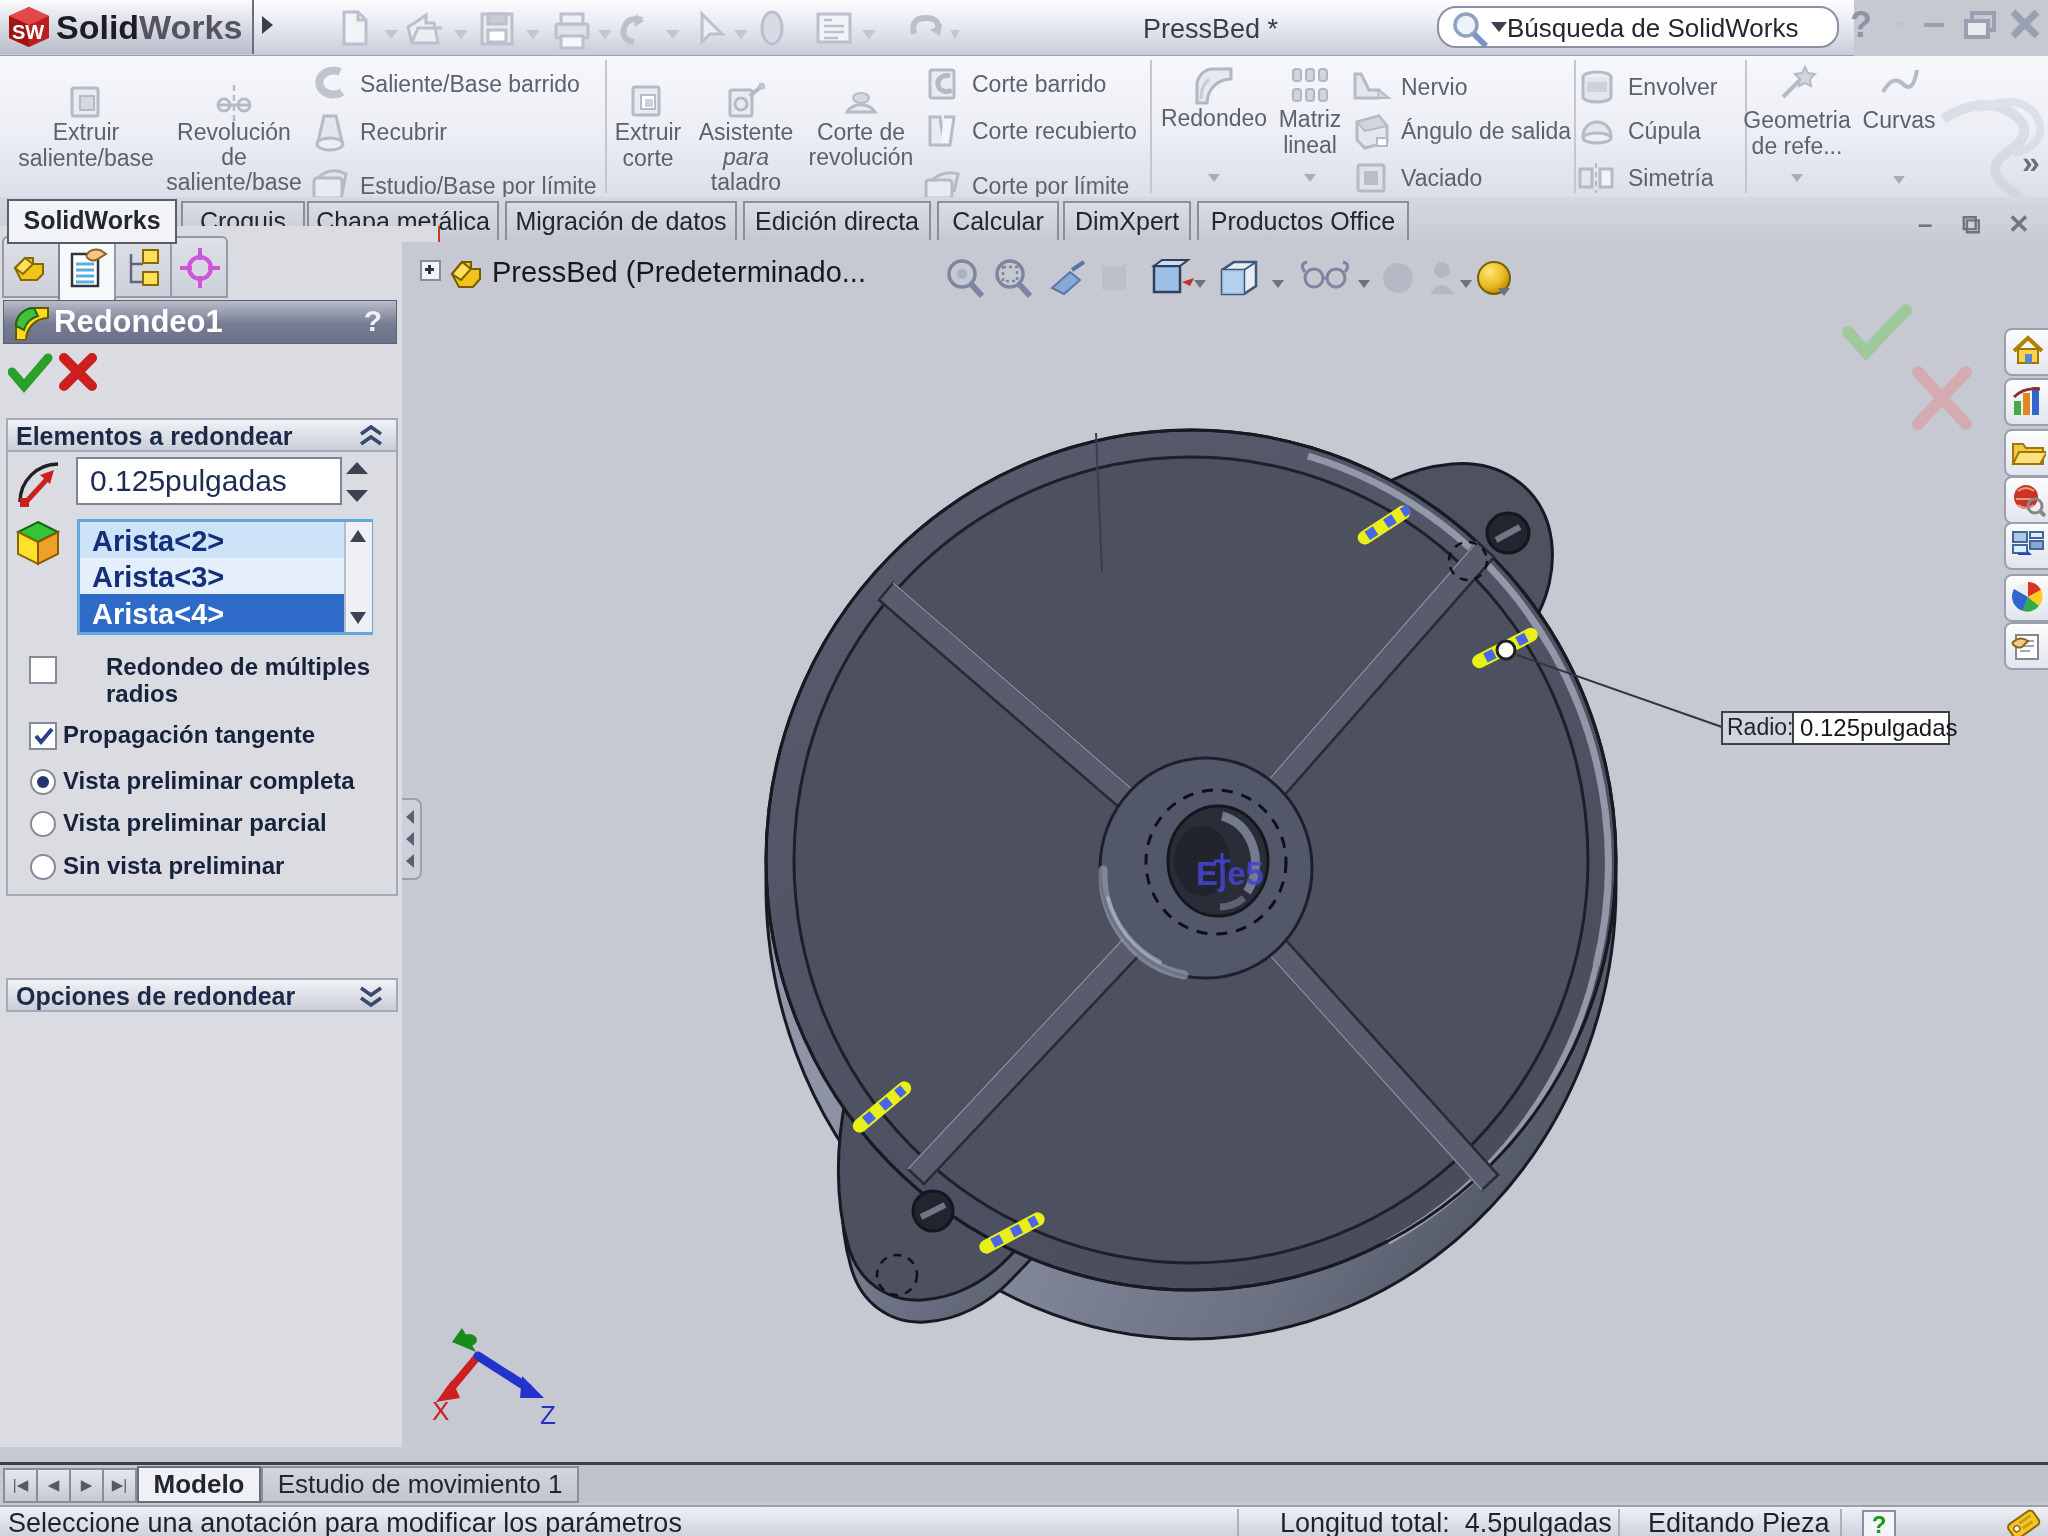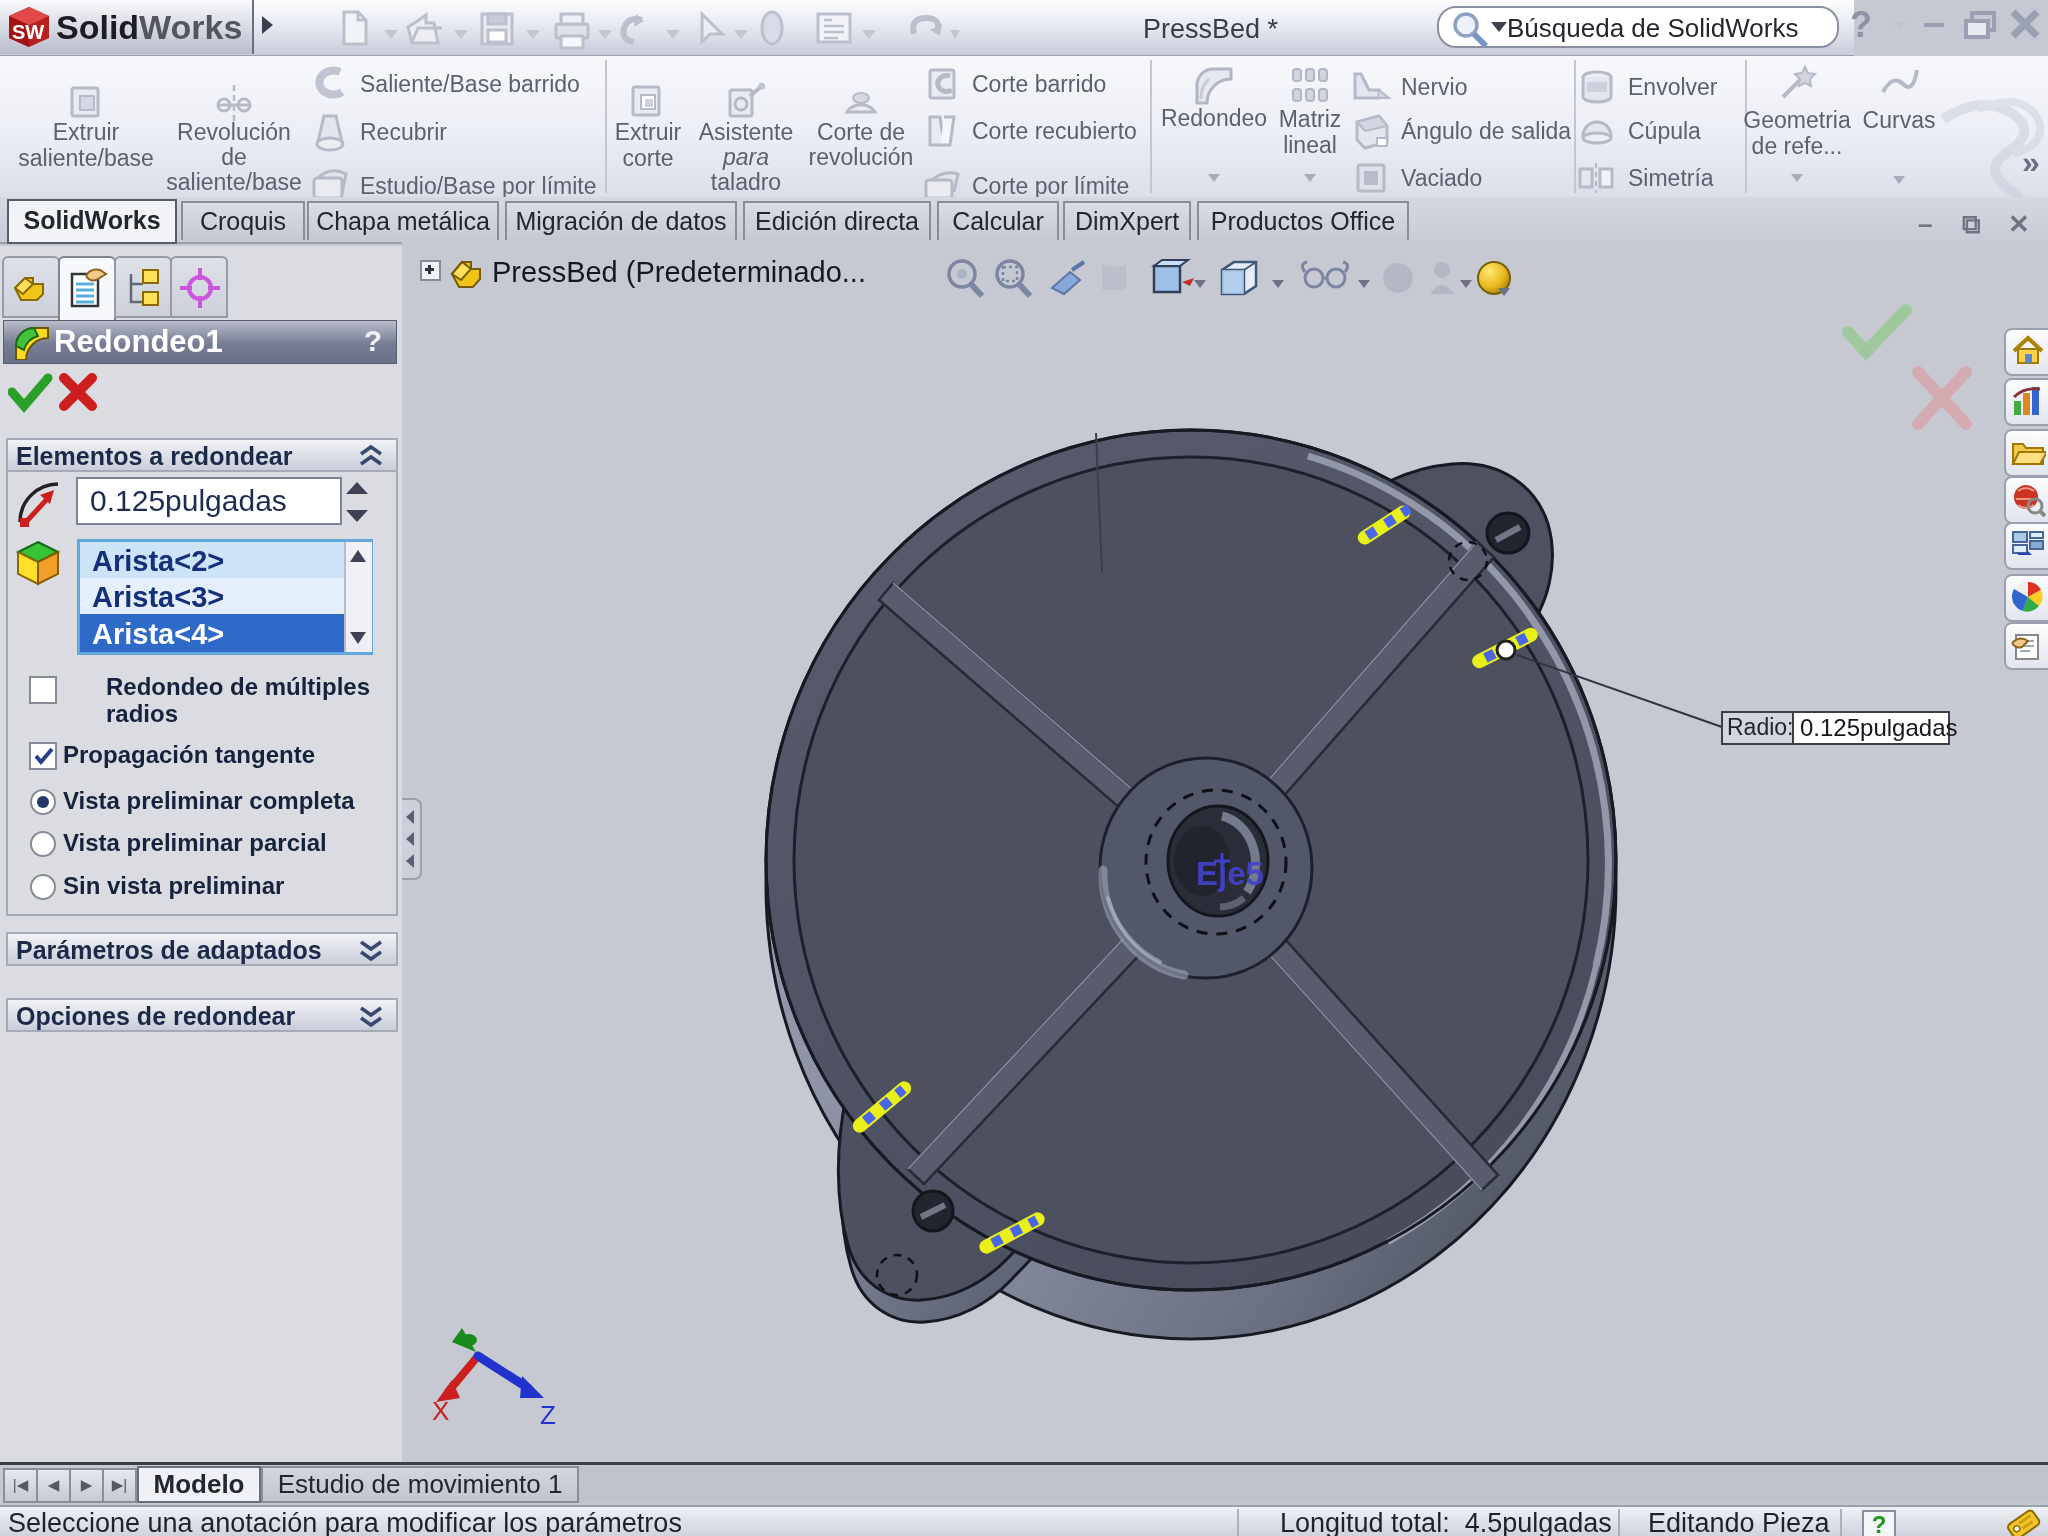--- a/index.html
+++ b/index.html
@@ -23,21 +23,21 @@
 .rsep{position:absolute;top:4px;width:2px;height:133px;background:#c3c6d2;}
 .rlabel{position:absolute;transform:translate(-50%,-50%);font-size:23px;color:#5d616e;white-space:nowrap;text-align:center;line-height:26px;}
 .ricon{position:absolute;transform:translate(-50%,-50%);}
 .rdd{position:absolute;width:0;height:0;border-left:6px solid transparent;border-right:6px solid transparent;border-top:8px solid #a8acba;transform:translateX(-50%);}
 
 #tabrow{position:absolute;left:0;top:197px;width:2048px;height:45px;background:linear-gradient(#d6d8e1,#c8cbd5);border-bottom:2px solid #9aa0aa;}
 .ctab{position:absolute;top:4px;height:37px;line-height:37px;text-align:center;font-size:25px;color:#23262e;background:linear-gradient(#dcdee6,#c5c8d2);border:2px solid #8a8e99;border-bottom:none;}
 .ctab.active{background:#f2f3f7;font-weight:bold;border:2px solid #585c66;top:2px;height:41px;line-height:39px;z-index:3;}
 .docwin{position:absolute;top:12px;color:#6e7480;font-size:26px;font-weight:bold;}
 
-#panel{position:absolute;left:0;top:246px;width:402px;height:1221px;background:#dadce2;border-right:2px solid #c2410c;}
+#panel{position:absolute;left:0;top:226px;width:402px;height:1221px;background:#dadce2;border-right:2px solid #c2410c;padding-left:36px;}
 .ptab{position:absolute;top:10px;width:54px;height:58px;background:linear-gradient(#dfe1e8,#ccd0da);border:2px solid #959aa6;border-radius:6px 6px 0 0;}
 .ptab.active{background:#f7f8fb;border-color:#80848e;height:62px;}
 #pmtitle{position:absolute;left:3px;top:74px;width:392px;height:42px;background:linear-gradient(#b8bcca,#767c93 55%,#6a7088);border:1px solid #5a5f72;}
 #pmtitle .t{position:absolute;left:50px;top:3px;font-size:31px;font-weight:bold;color:#fff;}
 #pmtitle .q{position:absolute;right:14px;top:3px;font-size:30px;font-weight:bold;color:#eef0f6;}
 .grpbox{position:absolute;left:6px;width:388px;border:2px solid #a6aab6;background:#dadce2;}
 .grphdr{height:30px;background:linear-gradient(#f2f3f7,#c9cdd8);border-bottom:2px solid #a6aab6;position:relative;}
 .grphdr .gt{position:absolute;left:8px;top:2px;font-size:25px;font-weight:bold;color:#1c2948;}
 .plabel{position:absolute;font-size:24px;font-weight:bold;color:#17223d;line-height:27px;}
 .pcheck{position:absolute;width:24px;height:24px;background:#fff;border:2px solid #878b98;}
@@ -389,28 +389,20 @@
   <div class="plabel" style="left:63px;top:495px;">Propagación tangente</div>
   <div class="pradio" style="left:30px;top:543px;">
     <div style="position:absolute;left:5px;top:5px;width:12px;height:12px;border-radius:50%;background:#22386a;"></div>
   </div>
   <div class="plabel" style="left:63px;top:541px;">Vista preliminar completa</div>
   <div class="pradio" style="left:30px;top:585px;"></div>
   <div class="plabel" style="left:63px;top:583px;">Vista preliminar parcial</div>
   <div class="pradio" style="left:30px;top:628px;"></div>
   <div class="plabel" style="left:63px;top:626px;">Sin vista preliminar</div>
 
-  <div class="grpbox" style="top:686px;height:30px;">
-    <div class="grphdr" style="border-bottom:none;">
-          <div class="gt">Parámetros de adaptados</div>
-      <svg style="position:absolute;right:12px;top:4px;" width="26" height="24" viewBox="0 0 26 24">
-        <path d="M3 4 L13 11 L23 4 M3 14 L13 21 L23 14" fill="none" stroke="#3a4a6e" stroke-width="3.5"></path>
-      </svg>
-    </div>
-  </div>
   <div class="grpbox" style="top:752px;height:30px;">
     <div class="grphdr" style="border-bottom:none;">
           <div class="gt">Opciones de redondear</div>
       <svg style="position:absolute;right:12px;top:4px;" width="26" height="24" viewBox="0 0 26 24">
         <path d="M3 4 L13 11 L23 4 M3 14 L13 21 L23 14" fill="none" stroke="#3a4a6e" stroke-width="3.5"></path>
       </svg>
     </div>
   </div>
 </div>
 

